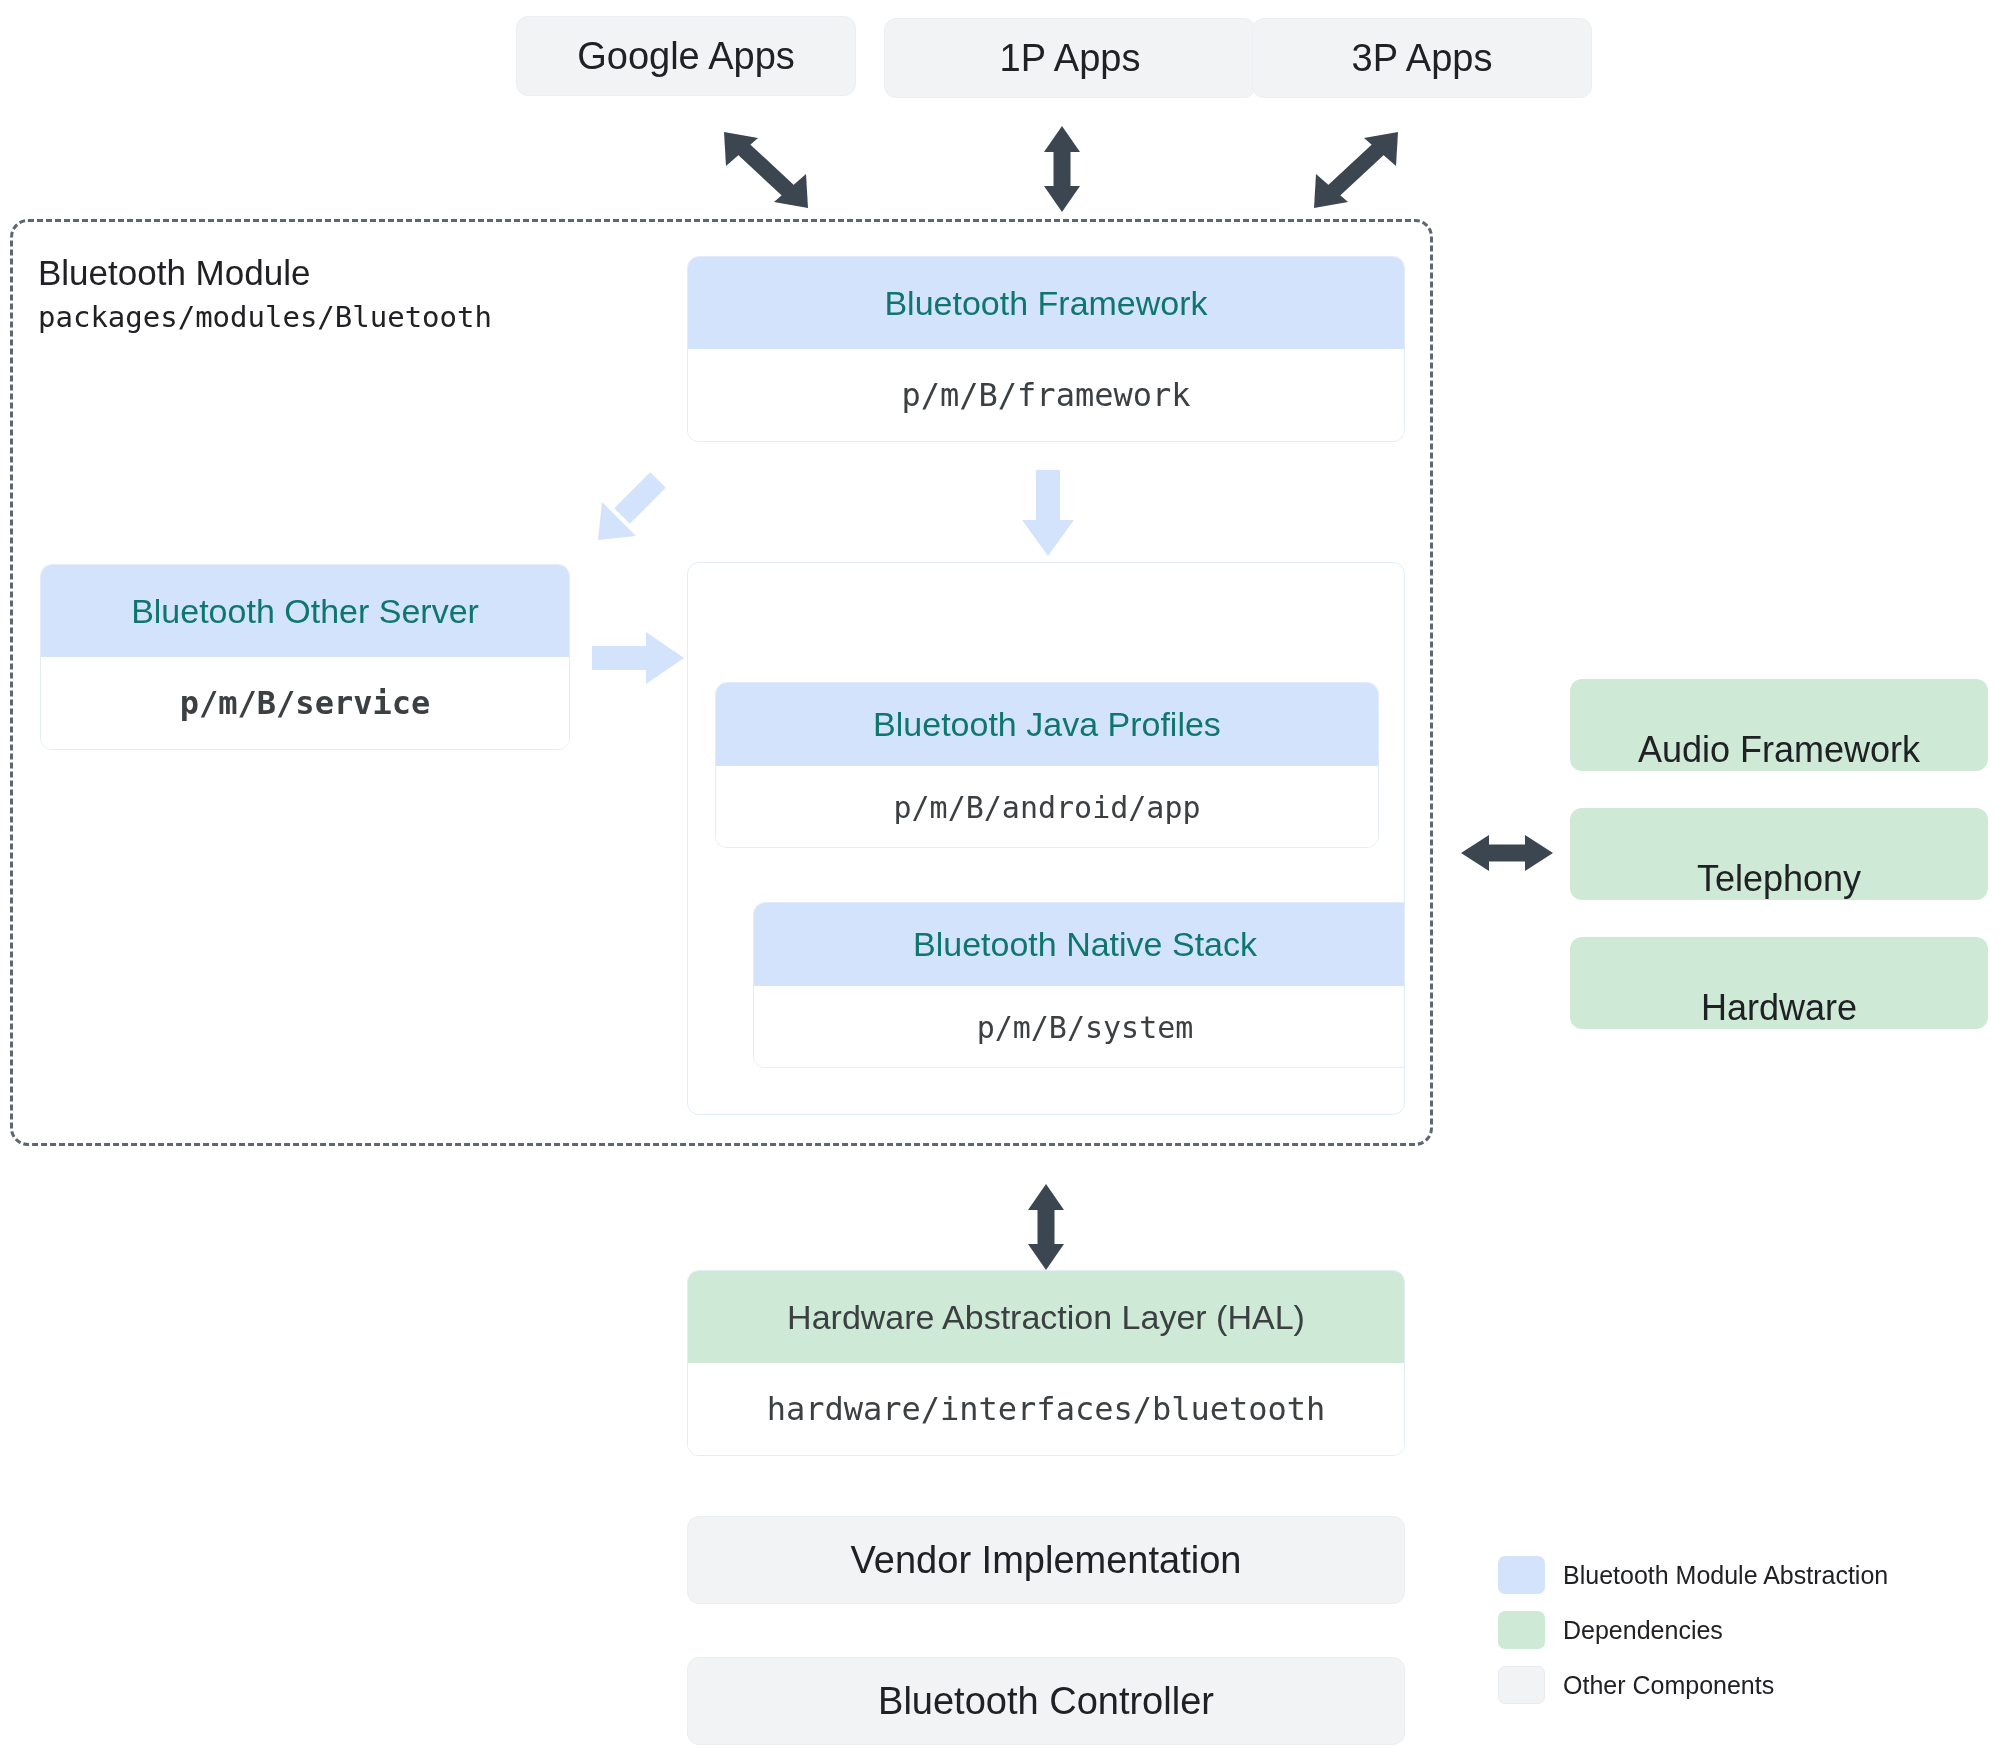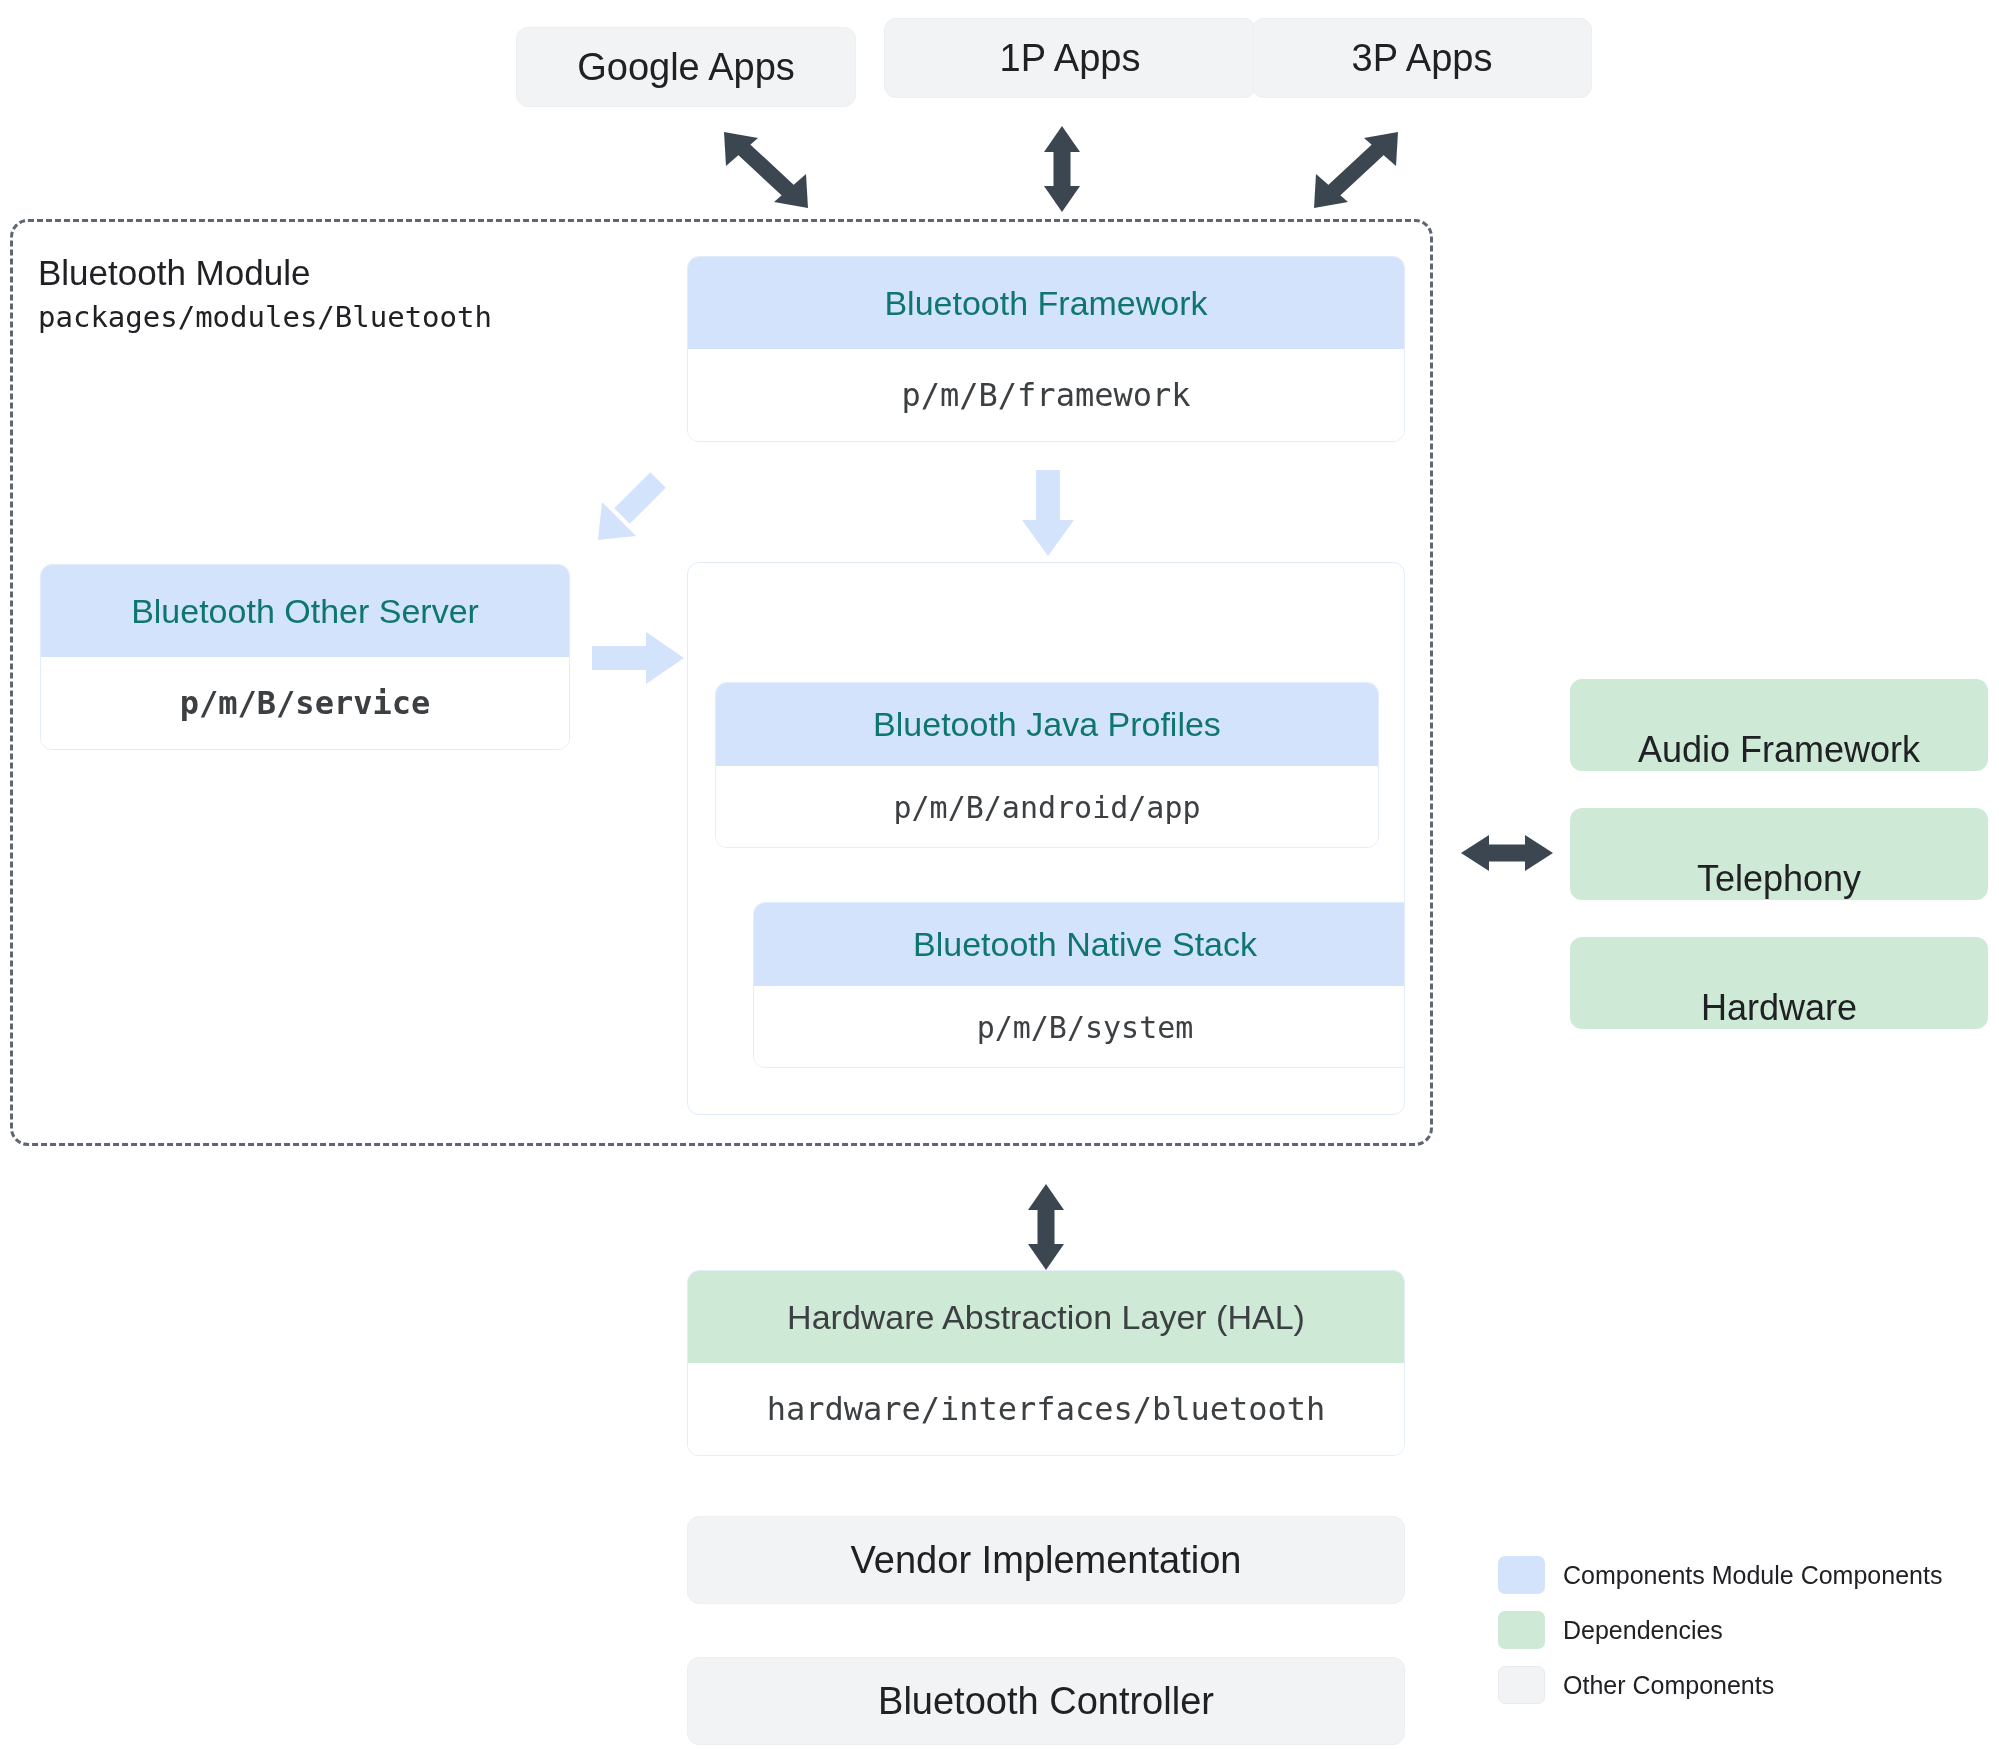--- a/index.html
+++ b/index.html
@@ -133,21 +133,21 @@
   .t-38 { font-size: 38px; }
   .t-34 { font-size: 34px; }
   .t-32 { font-size: 32px; }
   .t-30 { font-size: 30px; }
 </style>
 </head>
 <body>
 
 <div class="canvas">
 
-  <div class="box box-grey t-38" style="left:516px; top:16px; width:340px; height:80px;margin-top:11px;">
+  <div class="box box-grey t-38" style="left:516px; top:16px; width:340px; height:80px;">
     <span>Google Apps</span>
   </div>
   <div class="box box-grey t-38" style="left:884px; top:18px; width:372px; height:80px;">
     <span>1P Apps</span>
   </div>
   <div class="box box-grey t-38" style="left:1252px; top:18px; width:340px; height:80px;">
     <span>3P Apps</span>
   </div>
 
   <div class="arrow" style="left:716px; top:130px;">
@@ -259,21 +259,21 @@
   <div class="box box-grey" style="left:687px; top:1516px; width:718px; height:88px; font-size:38px;">
     <span>Vendor Implementation</span>
   </div>
   <div class="box box-grey" style="left:687px; top:1657px; width:718px; height:88px; font-size:38px;">
     <span>Bluetooth Controller</span>
   </div>
 
   <div class="legend" style="left:1498px; top:1556px;">
     <div class="legend-row">
       <span class="legend-swatch" style="background:#d4e3fc;"></span>
-      <span class="legend-label">Components Module Components</span>
+      <span class="legend-label">Bluetooth Module Abstraction</span>
     </div>
     <div class="legend-row">
       <span class="legend-swatch" style="background:#cee9d6;"></span>
       <span class="legend-label">Dependencies</span>
     </div>
     <div class="legend-row">
       <span class="legend-swatch" style="background:#f1f3f4; border:1px solid #e8eaed; box-sizing:border-box;"></span>
       <span class="legend-label">Other Components</span>
     </div>
   </div>

